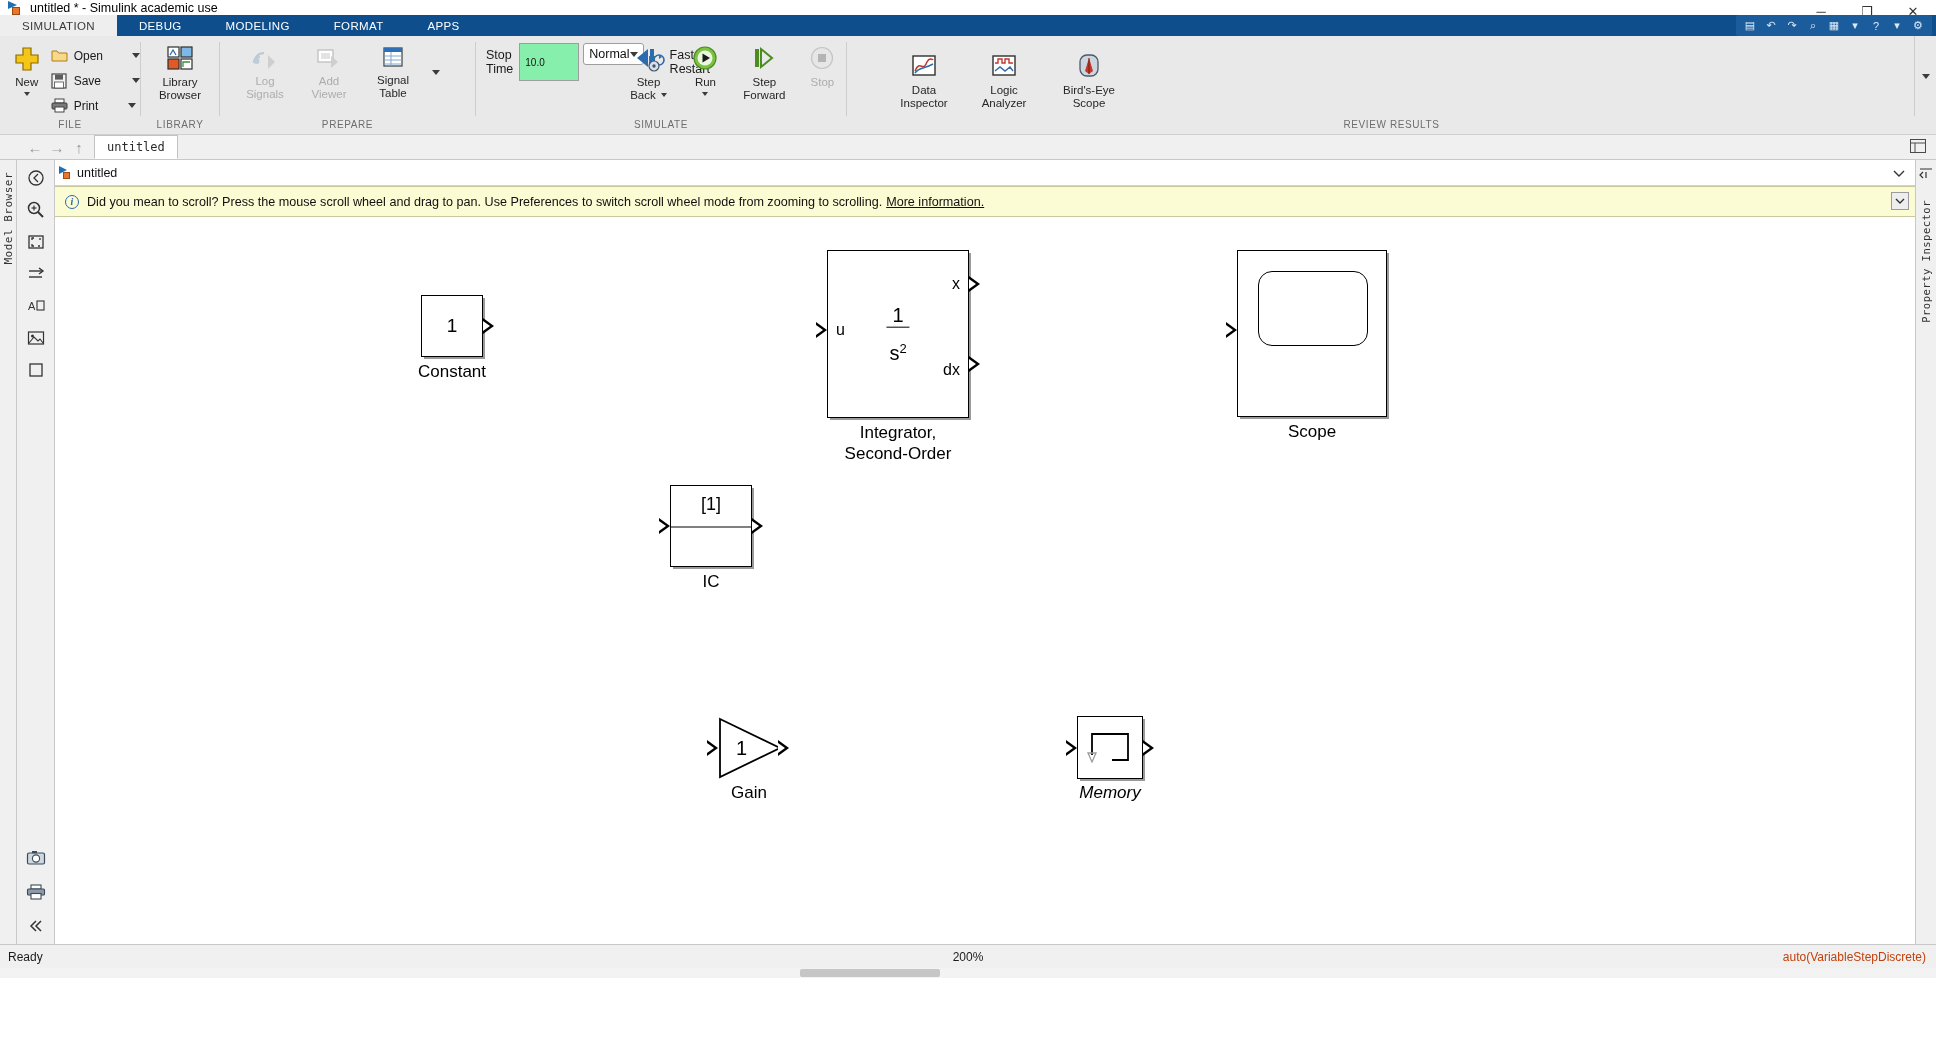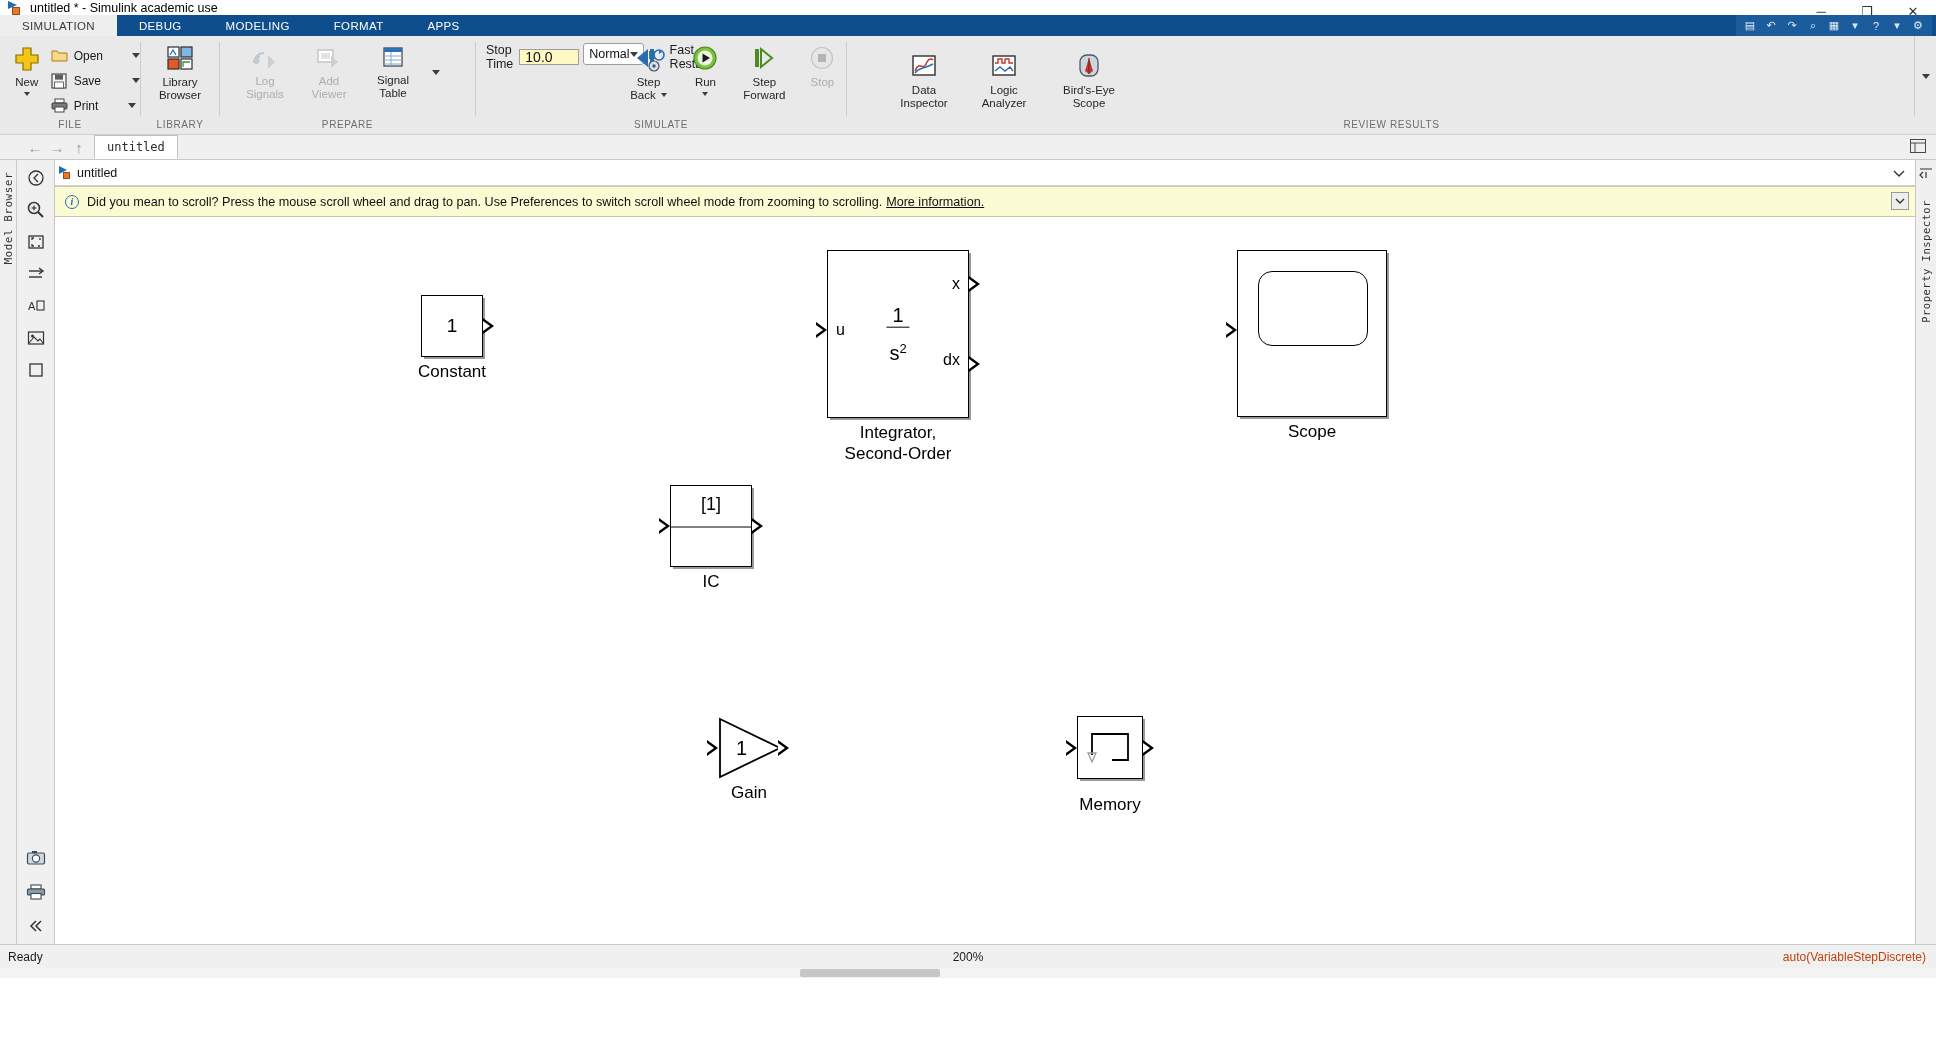--- a/index.html
+++ b/index.html
@@ -69,21 +69,21 @@
   .bigbtn .lbl { margin-top:3px; text-align:center; line-height:13px; }
   .bigbtn.disabled { color:#adadad; }
 
   .smallrow { display:flex; align-items:center; height:25px; font-size:12px; color:#1a1a1a; gap:5px; }
   .smallrow .ic { width:19px; height:19px; display:flex; align-items:center; justify-content:center; }
   .caret { width:0;height:0;border-left:4px solid transparent;border-right:4px solid transparent;border-top:5px solid #3b3b3b; }
   .caret.sm { border-left-width:3.5px;border-right-width:3.5px;border-top-width:4.5px; }
 
   .fld-label { font-size:12.5px; color:#1a1a1a; }
   .txtinput {
-    background:#fef9c3; border:1px solid #9e9e9e; height:16px; font-size:14px;
+    background:#86efac; border:1px solid #9e9e9e; height:38px; font-size:10px;
     padding:0 5px; color:#111; line-height:19px;
   }
   .selbox {
     background:#fff; border:1px solid #9e9e9e; border-radius:3px; height:22px; font-size:12.5px;
     padding:0 5px; color:#111; display:flex; align-items:center; justify-content:space-between;
   }
 
   .ribbon-expander {
     position:absolute; right:0; top:0; bottom:18px; width:22px;
     display:flex; align-items:center; justify-content:center; border-left:1px solid #cdcdcd;
@@ -563,21 +563,21 @@
       <div class="blk" style="left:772px; top:33px;">
         <div class="blkbox" style="width:142px;height:168px;">
           <div style="position:absolute;left:50%;top:50%;transform:translate(-50%,-50%);text-align:center;line-height:1;">
             <div style="font-size:20px;border-bottom:1.6px solid #000;padding:0 6px 2px 6px;">1</div>
             <div style="font-size:20px;padding-top:14px;">
               <span>s</span><sup style="font-size:13px">2</sup>
             </div>
           </div>
           <span class="plabel" style="left:8px; top:70px;">u</span>
           <span class="plabel" style="right:8px; top:24px;">x</span>
-          <span class="plabel" style="right:8px; top:100px;">dx</span>
+          <span class="plabel" style="right:8px; top:110px;">dx</span>
         </div>
         <span class="port inp" style="left:-11px; top:72px;"></span>
         <span class="portmask" style="left:-11px; top:75px;"></span>
         <span class="port outp" style="left:142px; top:26px;"></span>
         <span class="portmask" style="left:142px; top:29px;"></span>
         <span class="port outp" style="left:142px; top:106px;"></span>
         <span class="portmask" style="left:142px; top:109px;"></span>
         <span class="blkname" style="top:172px;">
           <span style="display:block">Integrator,</span>
           <span style="display:block">Second-Order</span>
@@ -622,21 +622,21 @@
         <div class="blkbox" style="width:66px;height:63px;">
           <svg width="66" height="63" viewBox="0 0 66 63" style="display:block">
             <path d="M14 38 L14 17 L50 17 L50 43 L34 43" fill="none" stroke="#000" stroke-width="1.8"></path>
             <polygon points="10,36 18,36 14,45" fill="none" stroke="#9a9a9a" stroke-width="1.3"></polygon>
           </svg>
         </div>
         <span class="port inp" style="left:-11px; top:24px;"></span>
         <span class="portmask" style="left:-11px; top:27px;"></span>
         <span class="port outp" style="left:66px; top:24px;"></span>
         <span class="portmask" style="left:66px; top:27px;"></span>
-        <span class="blkname" style="top:78px;">Memory</span>
+        <span class="blkname" style="top:66px;font-style:italic;">Memory</span>
       </div>
 
     </div>
   </div>
 
   <div id="rightrail">
     <span>
       <svg width="14" height="12" viewBox="0 0 14 12">
           <path d="M1 1 h12 M4 4 L1 7 L4 10 M7 4 v6" fill="none" stroke="#333" stroke-width="1.2"></path>
         </svg>

